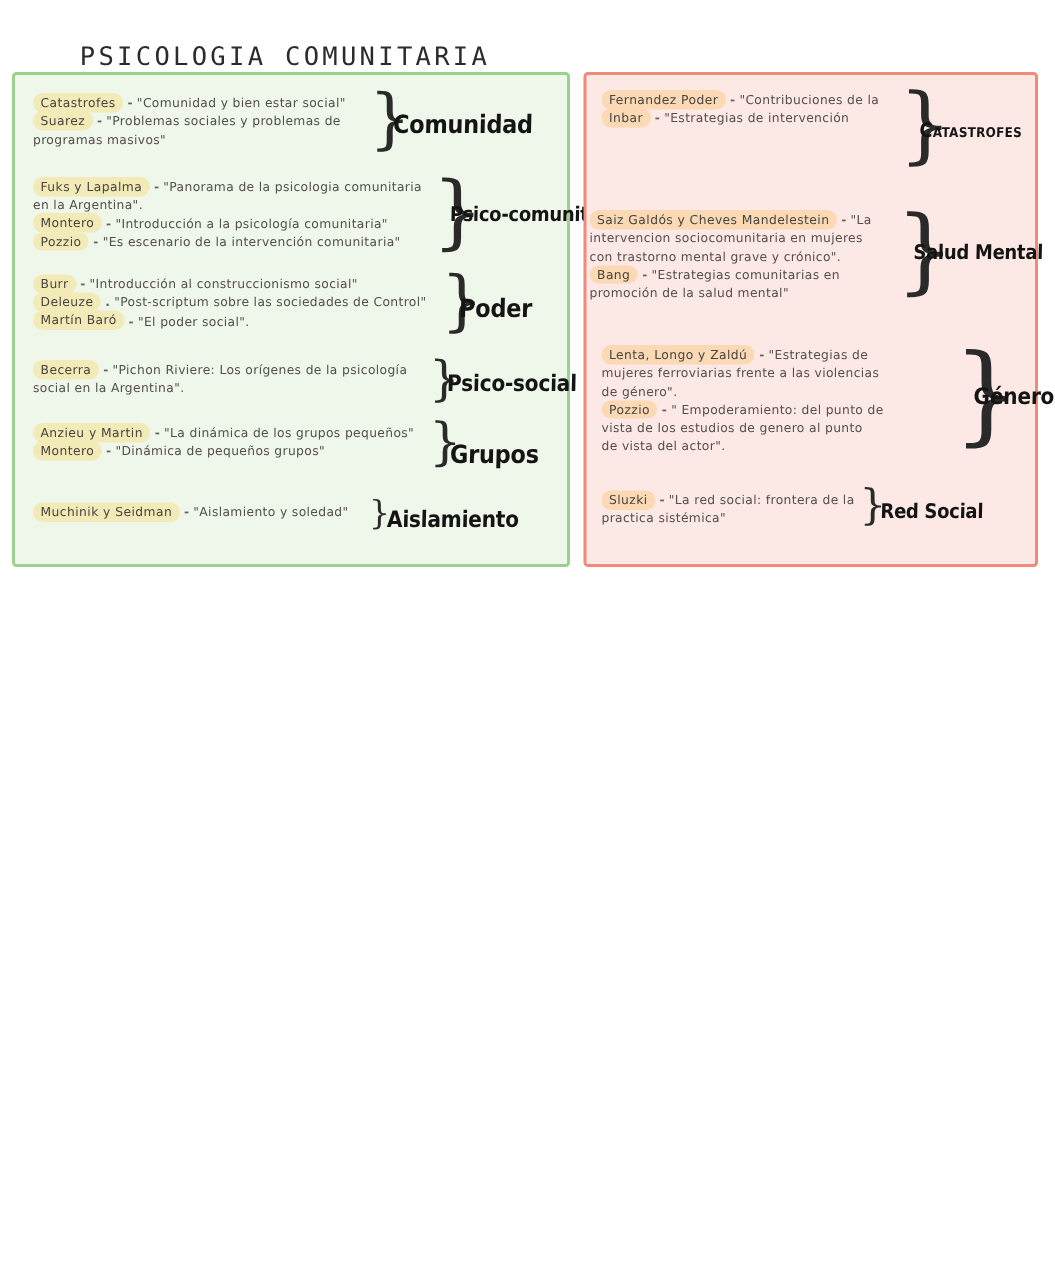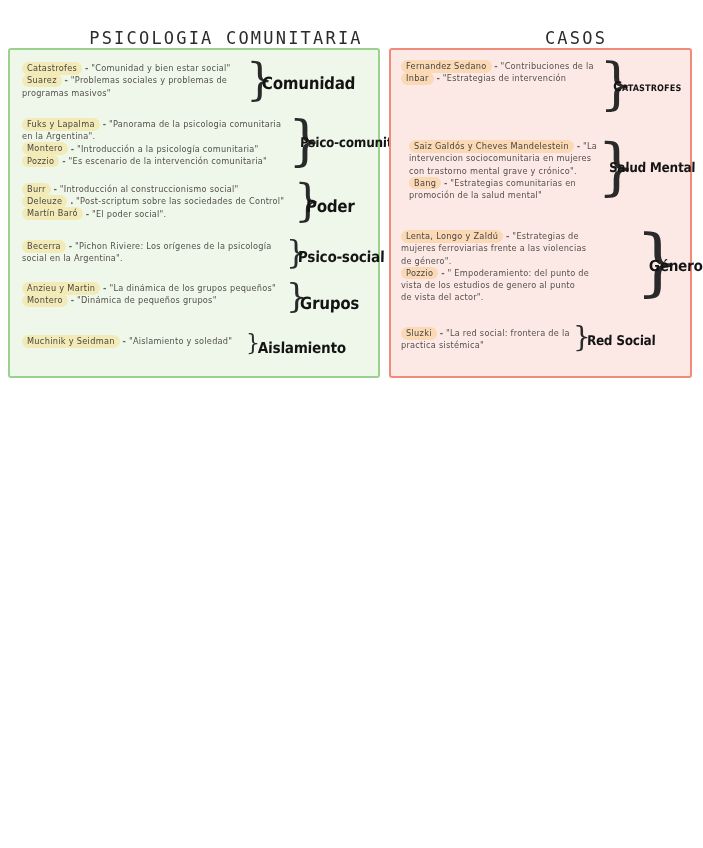--- a/index.html
+++ b/index.html
@@ -23,21 +23,20 @@
 
   
   .col-title {
     position: absolute;
     font-family: "DejaVu Sans Mono", monospace;
     font-size: 17px;
     font-weight: 400;
     letter-spacing: 2.2px;
     color: #2b2b2b;
     white-space: nowrap;
-    padding-left: 36px;
   }
   #title-left  { left: 0; top: 28px; width: 380px; text-align: center; }
   #title-right { left: 388px; top: 28px; width: 304px; text-align: center; }
 
   
   .box {
     position: absolute;
     box-sizing: border-box;
     border-radius: 3px;
   }
@@ -122,21 +121,20 @@
   .cat.lg { font-size: 15px; }
   .cat.caps { font-variant: small-caps; letter-spacing: 0.2px; }
 </style>
 </head>
 <body>
 
 <div class="page">
 
   <div class="col-title" id="title-left">PSICOLOGIA COMUNITARIA</div>
 
-  <div class="col-title" id="title-right">CASOS</div>
 
   <div class="box" id="box-left">
       <div class="entries" style="left: 12px; top: 12px;">
         <div class="entry"><span class="hl">Catastrofes</span><span class="dash"> - </span><span>"Comunidad y bien estar social"</span></div>
         <div class="entry"><span class="hl">Suarez</span><span class="dash"> - </span><span>"Problemas sociales y problemas de</span></div>
         <div class="cont">programas masivos"</div>
       </div>
       <div class="brace" style="left: 236px; top: 8px; font-size: 44px;">}</div>
       <div class="cat lg" style="left: 252px; top: 24px;">Comunidad</div>
       <div class="entries" style="left: 12px; top: 68px;">
@@ -168,26 +166,26 @@
       <div class="cat lg" style="left: 290px; top: 244px;">Grupos</div>
       <div class="entries" style="left: 12px; top: 285px;">
         <div class="entry"><span class="hl">Muchinik y Seidman</span><span class="dash"> - </span><span>"Aislamiento y soledad"</span></div>
       </div>
       <div class="brace" style="left: 236px; top: 282px; font-size: 22px;">}</div>
       <div class="cat md" style="left: 248px; top: 289px;">Aislamiento</div>
     </div>
 
   <div class="box" id="box-right">
       <div class="entries" style="left: 10px; top: 10px;">
-        <div class="entry"><span class="hl">Fernandez Sedano</span><span class="dash"> - </span><span>"Contribuciones de la</span></div>
+        <div class="entry"><span class="hl">Fernandez Poder</span><span class="dash"> - </span><span>"Contribuciones de la</span></div>
         <div class="entry"><span class="hl">Inbar</span><span class="dash"> - </span><span>"Estrategias de intervención</span></div>
       </div>
       <div class="brace" style="left: 208px; top: 6px; font-size: 56px;">}</div>
       <div class="cat caps sm" style="left: 222px; top: 30px;">Catastrofes</div>
-      <div class="entries" style="left: 18px; top: 90px;">
+      <div class="entries" style="left: 2px; top: 90px;">
         <div class="entry"><span class="hl">Saiz Galdós y Cheves Mandelestein</span><span class="dash"> - </span><span>"La</span></div>
         <div class="cont">intervencion sociocomunitaria en mujeres</div>
         <div class="cont">con trastorno mental grave y crónico".</div>
         <div class="entry"><span class="hl">Bang</span><span class="dash"> - </span><span>"Estrategias comunitarias en</span></div>
         <div class="cont">promoción de la salud mental"</div>
       </div>
       <div class="brace" style="left: 206px; top: 86px; font-size: 62px;">}</div>
       <div class="cat sm" style="left: 218px; top: 111px;">Salud Mental</div>
       <div class="entries" style="left: 10px; top: 180px;">
         <div class="entry"><span class="hl">Lenta, Longo y Zaldú</span><span class="dash"> - </span><span>"Estrategias de</span></div>

